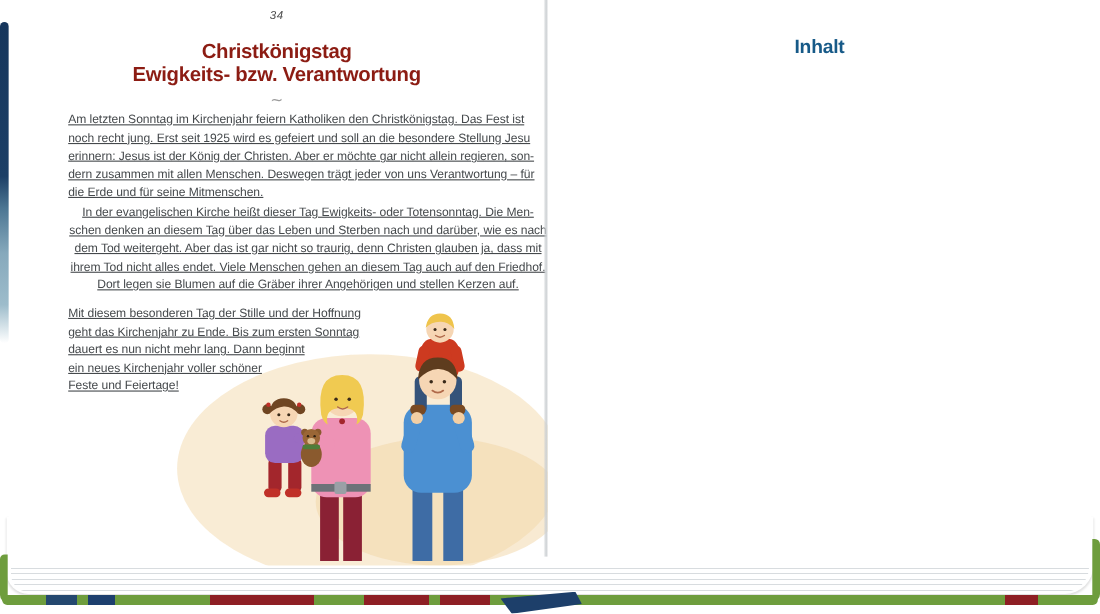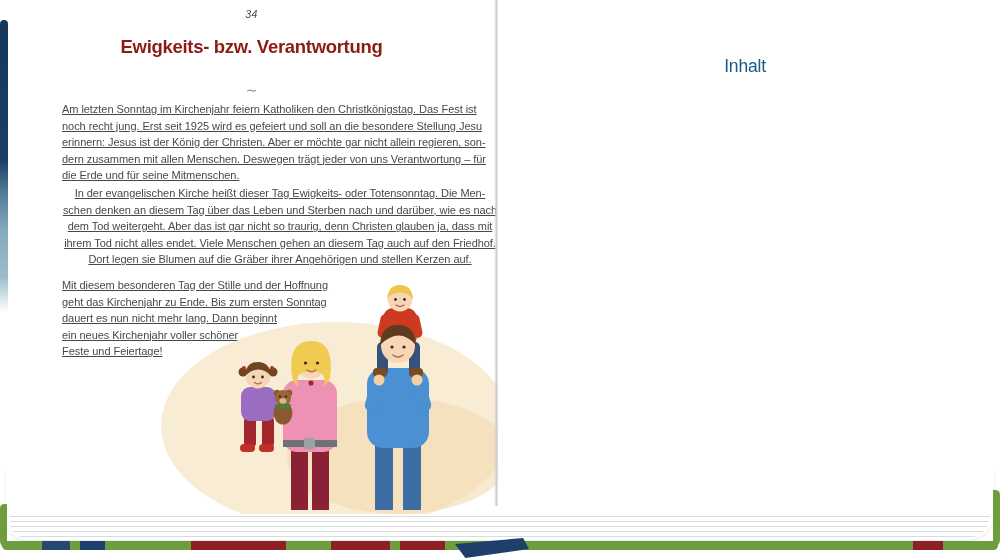--- a/index.html
+++ b/index.html
@@ -45,38 +45,39 @@
     color:#9a9a9a;font-size:14px;}
   .body-text{position:absolute;left:54px;top:101px;width:436px;color:#45494c;
     font-size:11px;line-height:16.6px;white-space:pre-line;letter-spacing:-.05px;text-decoration:underline;}
   .para2{top:185px;text-align:center;}
   .para3{top:277px;}
 
   
   .illustration{position:absolute;left:132px;top:284px;width:362px;height:230px;}
 
   
-  .toc-title{position:absolute;top:56px;left:0;width:100%;text-align:center;
-    color:#175a88;font-weight:400;font-size:17.5px;letter-spacing:-.2px;}
+  .toc-title{position:absolute;top:32px;left:0;width:100%;text-align:center;
+    color:#175a88;font-weight:700;font-size:17.5px;letter-spacing:-.2px;}
 </style>
 </head>
 <body>
 
 <div class="book">
 
   <div class="cover-left-edge"></div>
   <div class="page-stack"></div>
   <div class="cover-bottom-band"></div>
   <div class="cover-stub-left"></div>
   <div class="cover-stub-right"></div>
   <div class="cover-corner-center"></div>
 
   <div class="page page-left">
     <div class="page-number">34</div>
     <div class="chapter-title">
+      <div>Christkönigstag</div>
       <div>Ewigkeits- bzw. Verantwortung</div>
     </div>
     <div class="title-divider">∼</div>
 
     <div class="body-text para1">Am letzten Sonntag im Kirchenjahr feiern Katholiken den Christkönigstag. Das Fest ist
 noch recht jung. Erst seit 1925 wird es gefeiert und soll an die besondere Stellung Jesu
 erinnern: Jesus ist der König der Christen. Aber er möchte gar nicht allein regieren, son-
 dern zusammen mit allen Menschen. Deswegen trägt jeder von uns Verantwortung – für
 die Erde und für seine Mitmenschen.</div>
     <div class="body-text para2">In der evangelischen Kirche heißt dieser Tag Ewigkeits- oder Totensonntag. Die Men-

